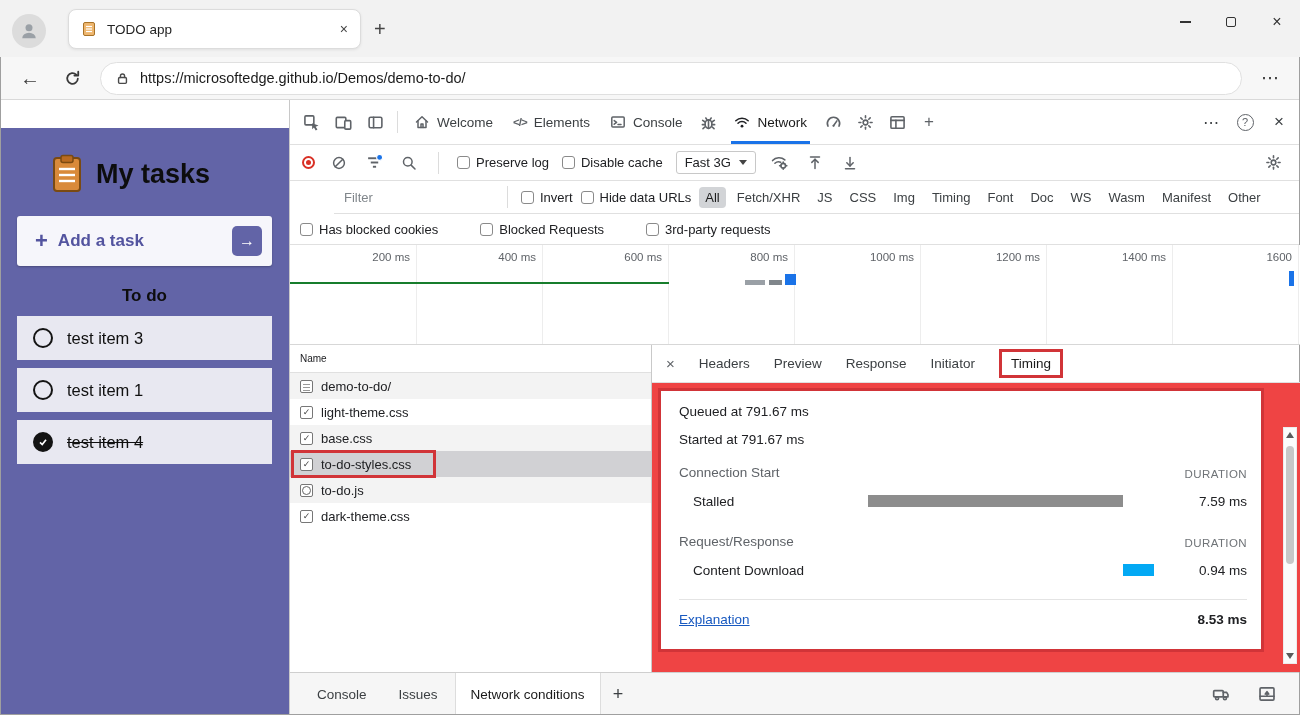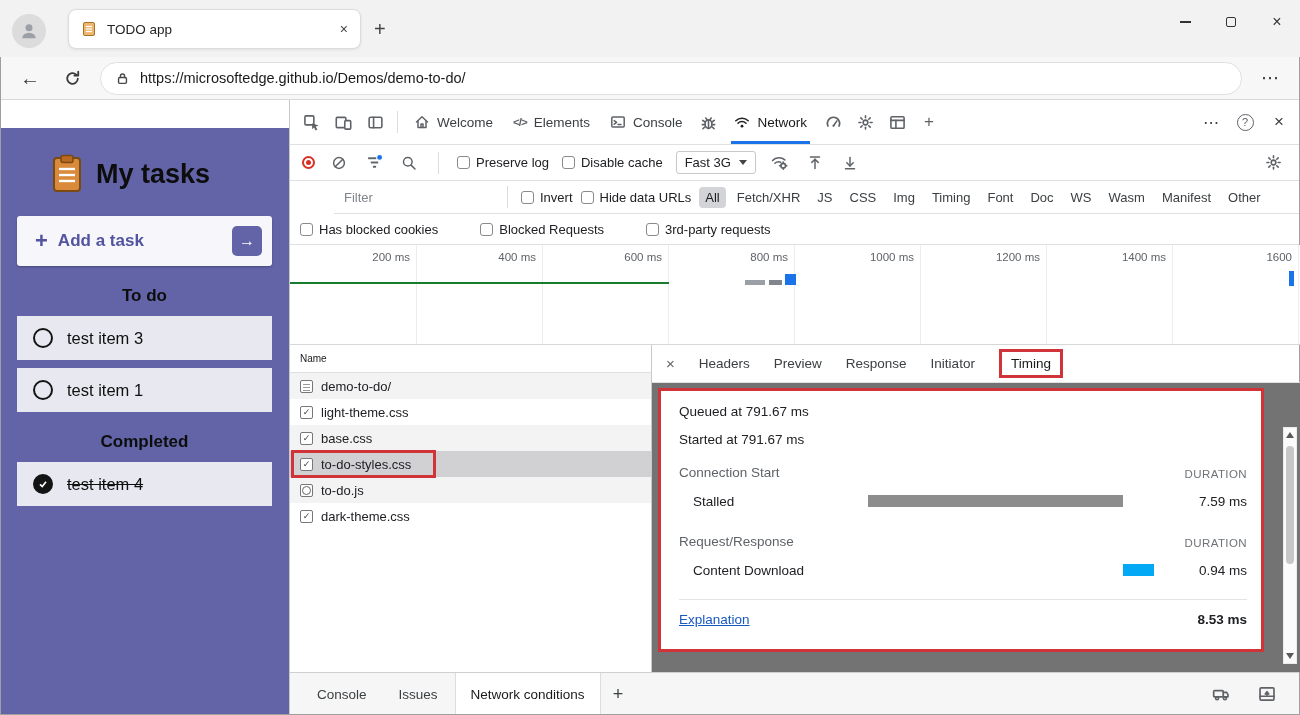--- a/index.html
+++ b/index.html
@@ -107,21 +107,21 @@
   .file-ic[data-icon="stylesheet"]::before{content:"\2713";font-size:9px;line-height:1;color:#444;}
   .file-ic[data-icon="script"]::before{content:"";width:7px;height:7px;border:1.5px solid #666;border-radius:50%;}
   .tbl-filler{flex:1;}
   .tbl-footer{height:28px;flex:none;border-top:1px solid var(--border);display:flex;align-items:center;gap:16px;padding:0 10px;font-size:12.5px;color:#454545;white-space:nowrap;overflow:hidden;}
 
   .detail-pane{flex:1;border-left:1px solid #c9c9c9;display:flex;flex-direction:column;position:relative;min-width:0;}
   .det-tabs{height:38px;flex:none;display:flex;align-items:center;gap:24px;padding:0 14px;border-bottom:1px solid var(--border);font-size:13.5px;color:#3c4043;}
   .det-tab{cursor:pointer;white-space:nowrap;}
   .det-close{font-size:15px;color:#5f6368;}
   .annotate{border:3px solid var(--red);padding:4px 9px;color:#1a1a1a;}
-  .det-content{flex:1;position:relative;overflow:hidden;background:#737373;}
+  .det-content{flex:1;position:relative;overflow:hidden;background:#ef4444;}
   .timing-box{position:absolute;left:6px;top:5px;right:36px;bottom:20px;border:3px solid var(--red);overflow:hidden;font-size:13.5px;color:var(--ink);background:#fff;}
   .t-line{padding:13px 0 0 18px;}
   .t-section{display:grid;grid-template-columns:1fr 92px;align-items:end;padding:18px 14px 6px 18px;color:#5f6368;}
   .t-duration-h{font-size:11.5px;letter-spacing:.4px;text-align:right;color:#6f7377;}
   .t-row{display:grid;grid-template-columns:175px 1fr 92px;align-items:center;height:30px;padding:0 14px 0 32px;}
   .t-barwrap{position:relative;height:12px;}
   .t-bar{position:absolute;top:0;height:12px;}
   .t-bar.stalled{left:0;width:89%;}
   .t-bar.download{left:89%;width:10.5%;}
   .t-dur{text-align:right;}
@@ -217,21 +217,20 @@
       <h2 class="todo-section-h">To do</h2>
       <div class="todo-item">
         <span class="circle"></span>
         <span class="todo-item-label">test item 3</span>
       </div>
       <div class="todo-item">
         <span class="circle"></span>
         <span class="todo-item-label">test item 1</span>
       </div>
 
-      <h2 class="todo-section-h">Completed</h2>
       <div class="todo-item">
         <span class="circle done">
           <svg width="12" height="12" viewBox="0 0 16 16">
             <polyline points="4,8.5 7,11.5 12,5" fill="none" stroke="#fff" stroke-width="2.2"></polyline>
           </svg>
         </span>
         <span class="todo-item-label done-label">test item 4</span>
       </div>
     </aside>
 

